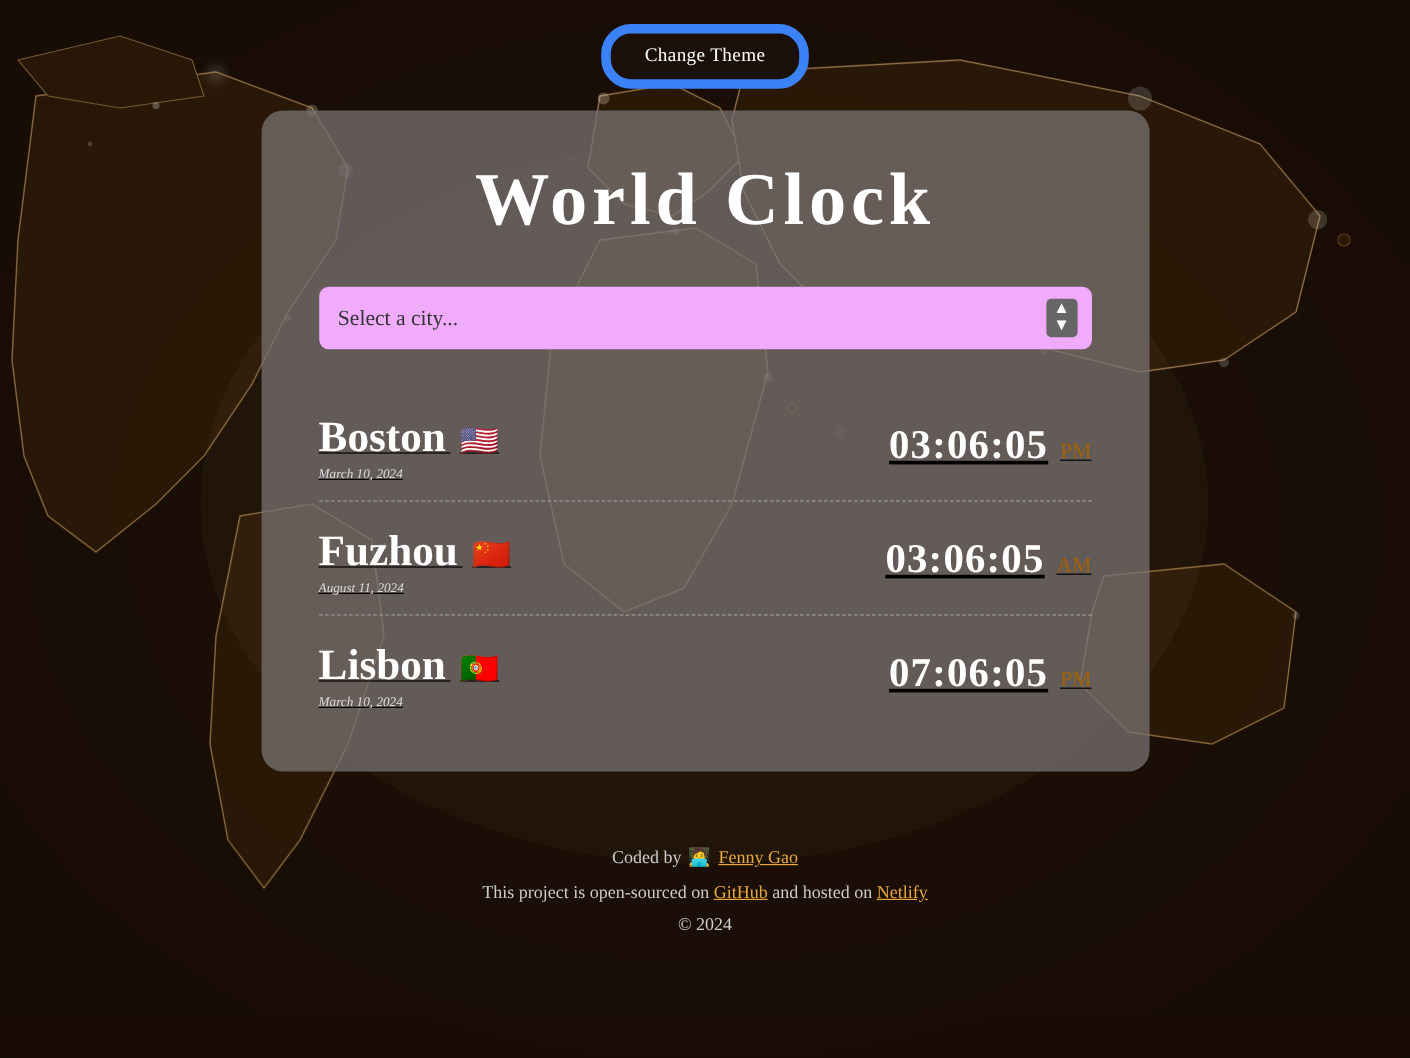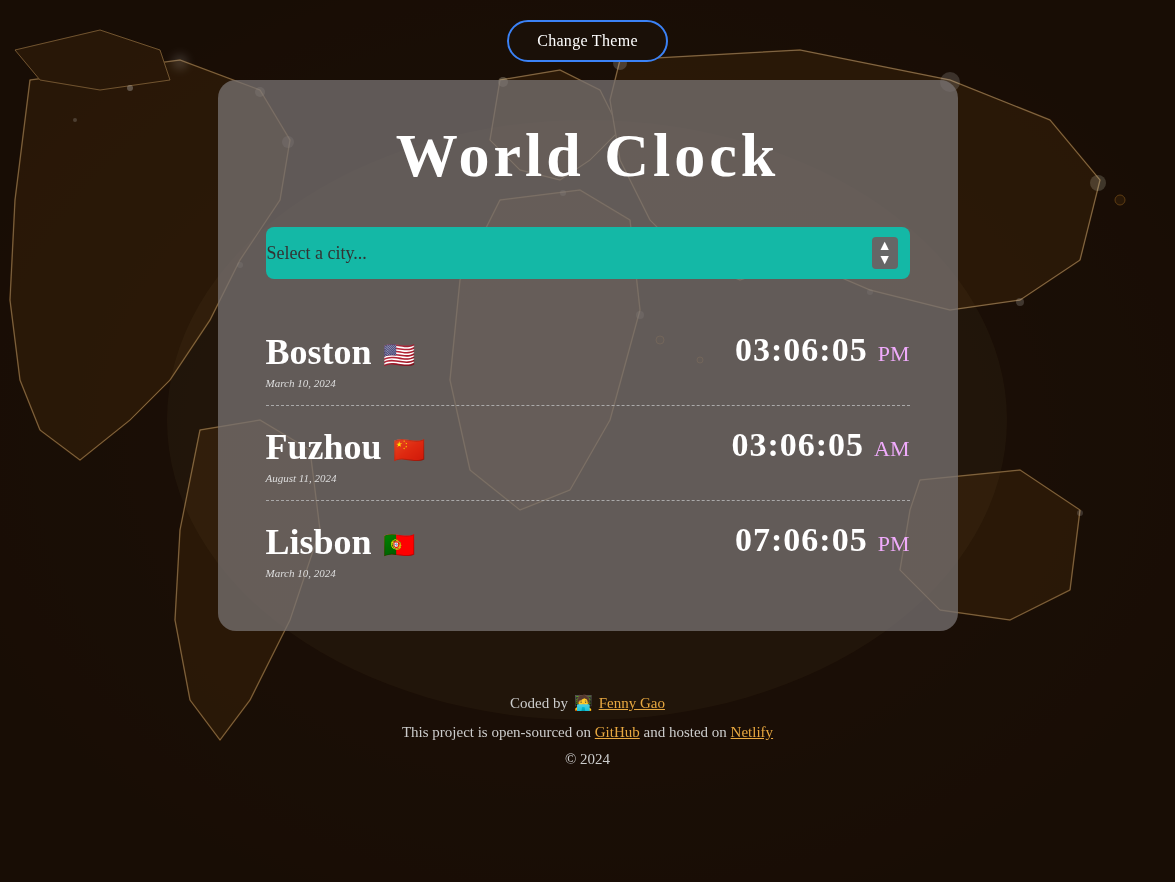--- a/index.html
+++ b/index.html
@@ -40,21 +40,21 @@
       width: 100%;
       display: flex;
       flex-direction: column;
       align-items: center;
       padding-top: 20px;
     }
 
     .change-theme-btn {
       background: #1a1008;
       color: #fff;
-      border: 2px solid #3b82f6;
+      border: 8px solid #3b82f6;
       border-radius: 25px;
       padding: 10px 28px;
       font-size: 16px;
       cursor: pointer;
       margin-bottom: 18px;
       font-family: inherit;
       letter-spacing: 0.3px;
     }
 
     .clock-card {
@@ -77,22 +77,22 @@
       font-family: 'Georgia', serif;
     }
 
     .city-select-wrapper {
       position: relative;
       margin-bottom: 32px;
     }
 
     .city-select {
       width: 100%;
-      padding: 16px 50px 16px 1px;
-      background: #14b8a6;
+      padding: 16px 50px 16px 16px;
+      background: #f0abfc;
       border: none;
       border-radius: 8px;
       font-size: 18px;
       color: #333;
       appearance: none;
       cursor: pointer;
       font-family: inherit;
     }
 
     .select-arrow {
@@ -116,22 +116,23 @@
       padding: 20px 0 16px 0;
       border-bottom: 1px dashed #aaa9a9;
     }
 
     .clock-entry:last-child {
       border-bottom: none;
     }
 
     .clock-entry-inner {
       display: flex;
-      align-items: flex-start;
+      align-items: center;
       justify-content: space-between;
+      text-decoration: underline;
     }
 
     .city-name {
       color: #fff;
       font-size: 36px;
       font-weight: bold;
       font-family: 'Georgia', serif;
     }
 
     .city-flag {
@@ -154,22 +155,22 @@
 
     .time-value {
       color: #fff;
       font-size: 34px;
       font-weight: bold;
       font-family: 'Georgia', serif;
       letter-spacing: 1px;
     }
 
     .time-ampm {
-      color: #f0abfc;
-      font-size: 22px;
+      color: #a16207;
+      font-size: 18px;
       font-weight: normal;
     }
 
     .footer {
       position: relative;
       z-index: 10;
       margin-top: 28px;
       text-align: center;
       color: #ccc;
       font-size: 15px;

